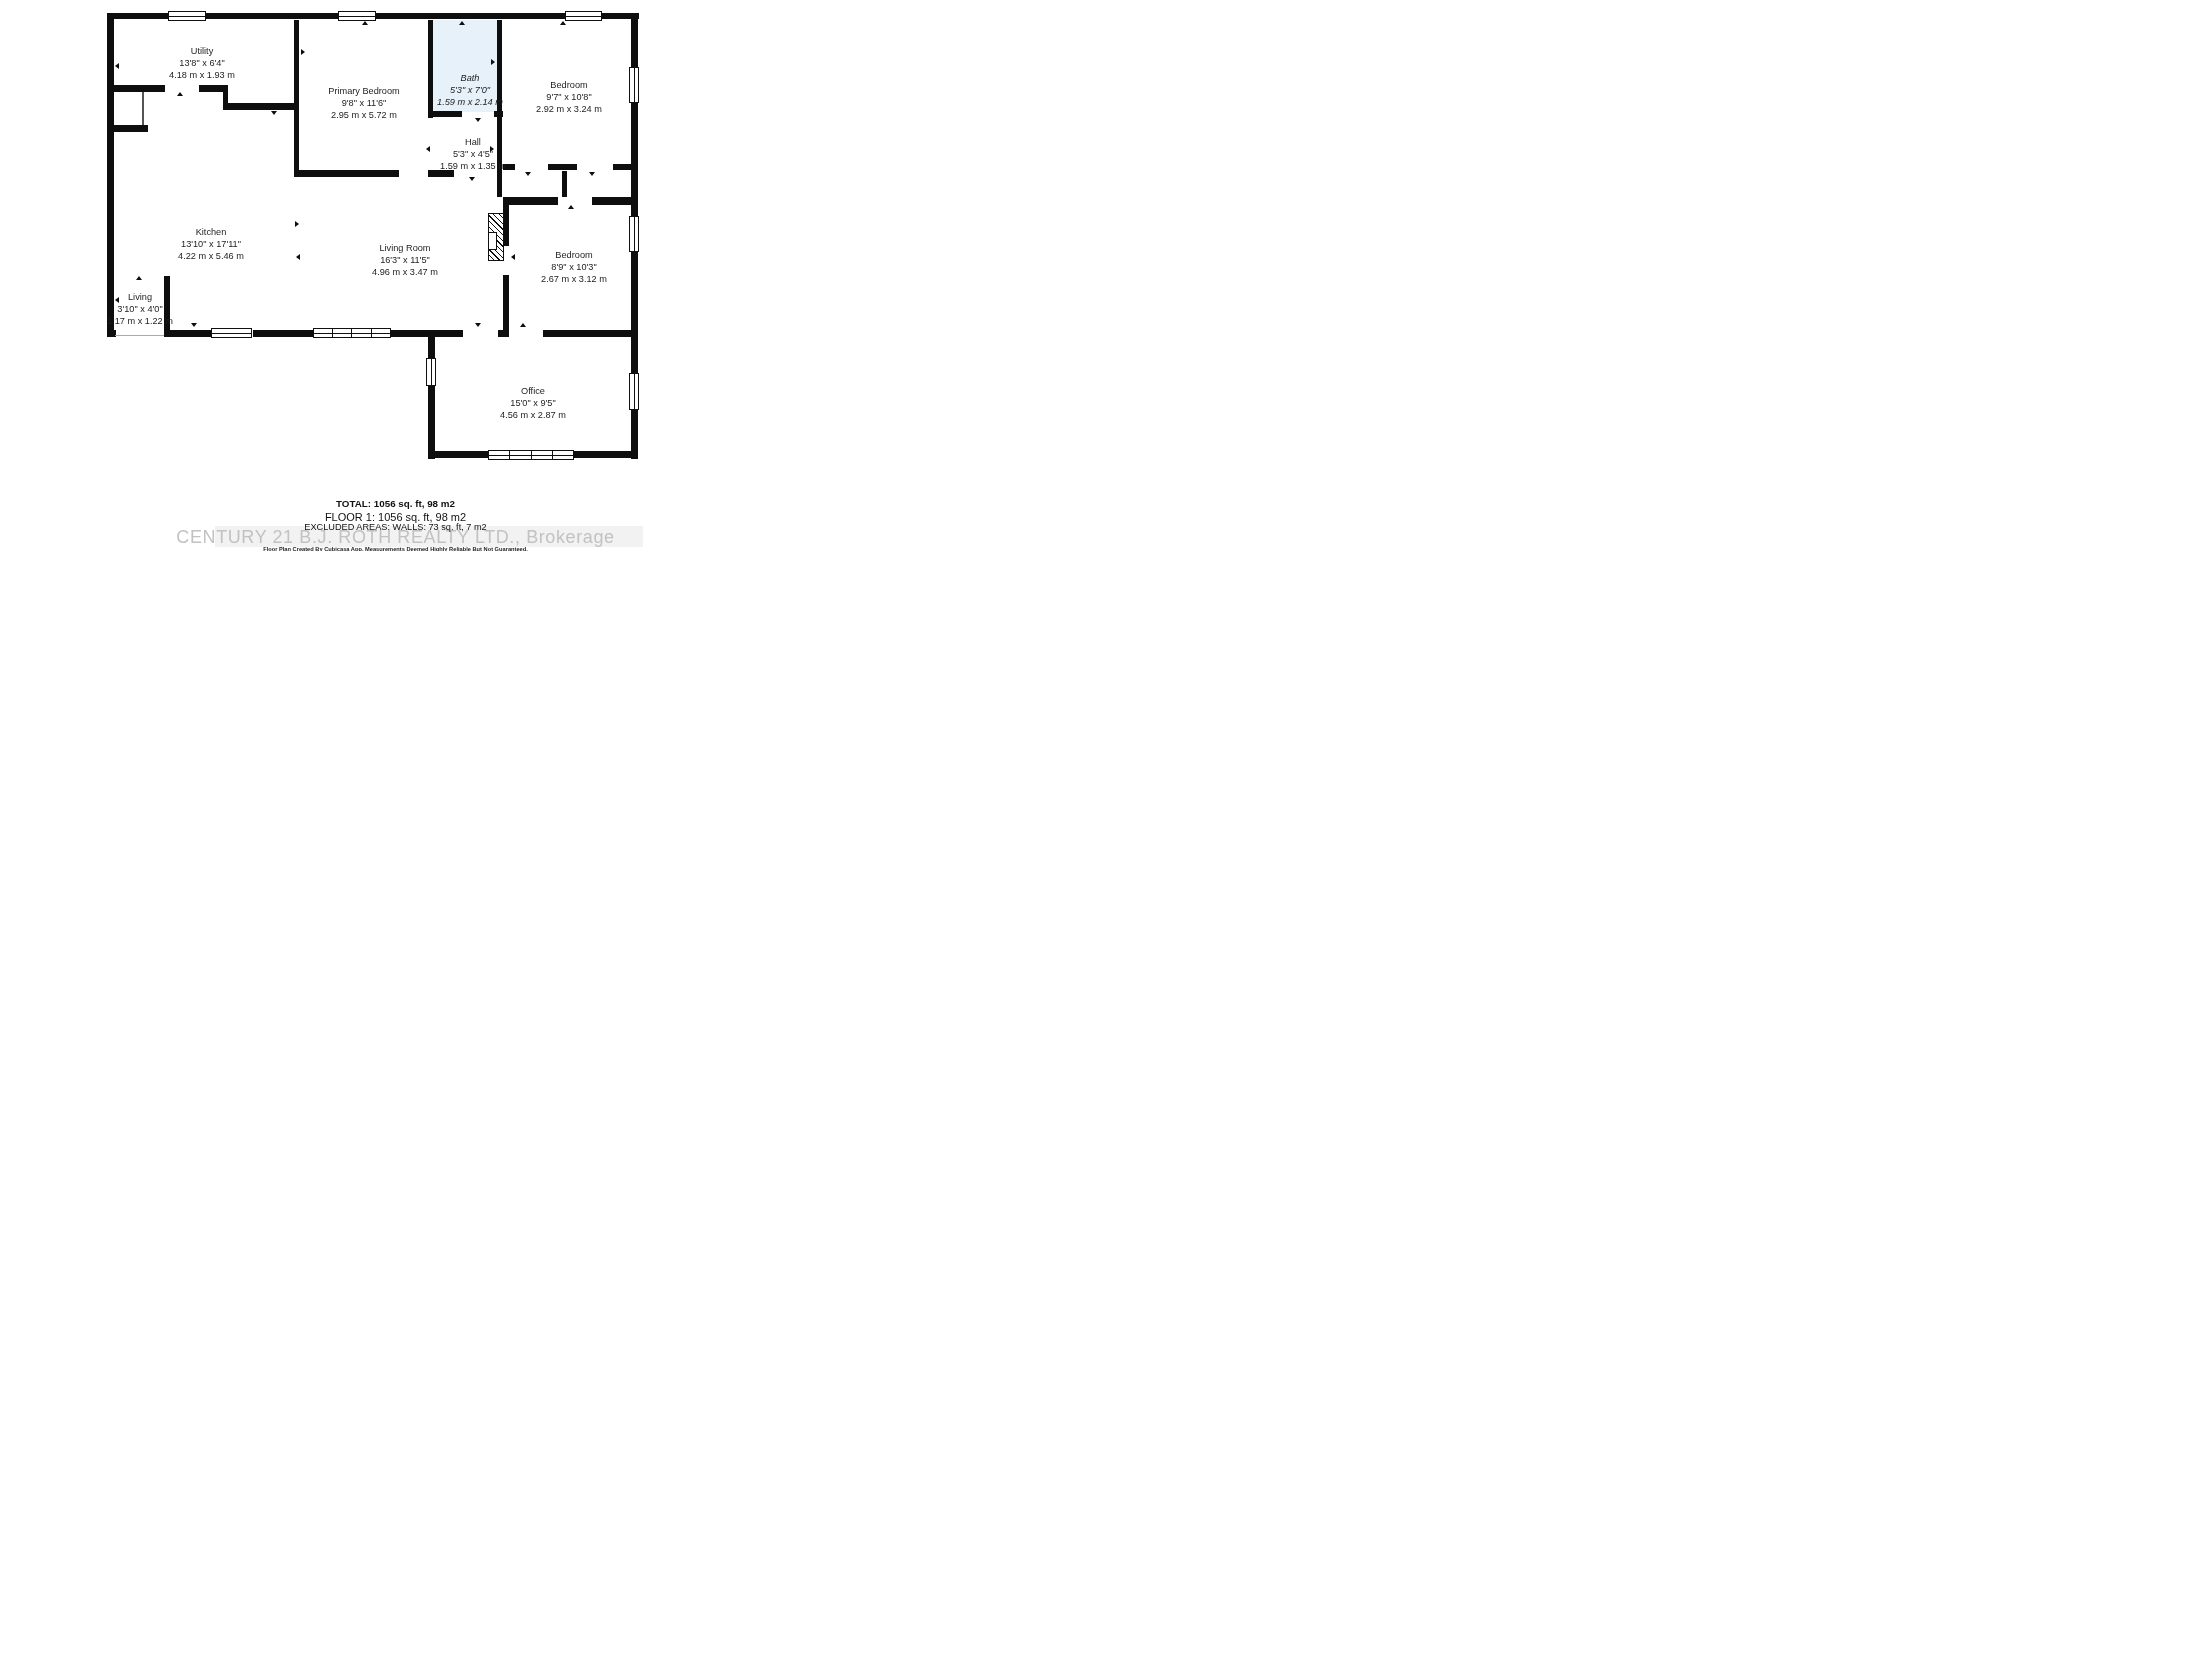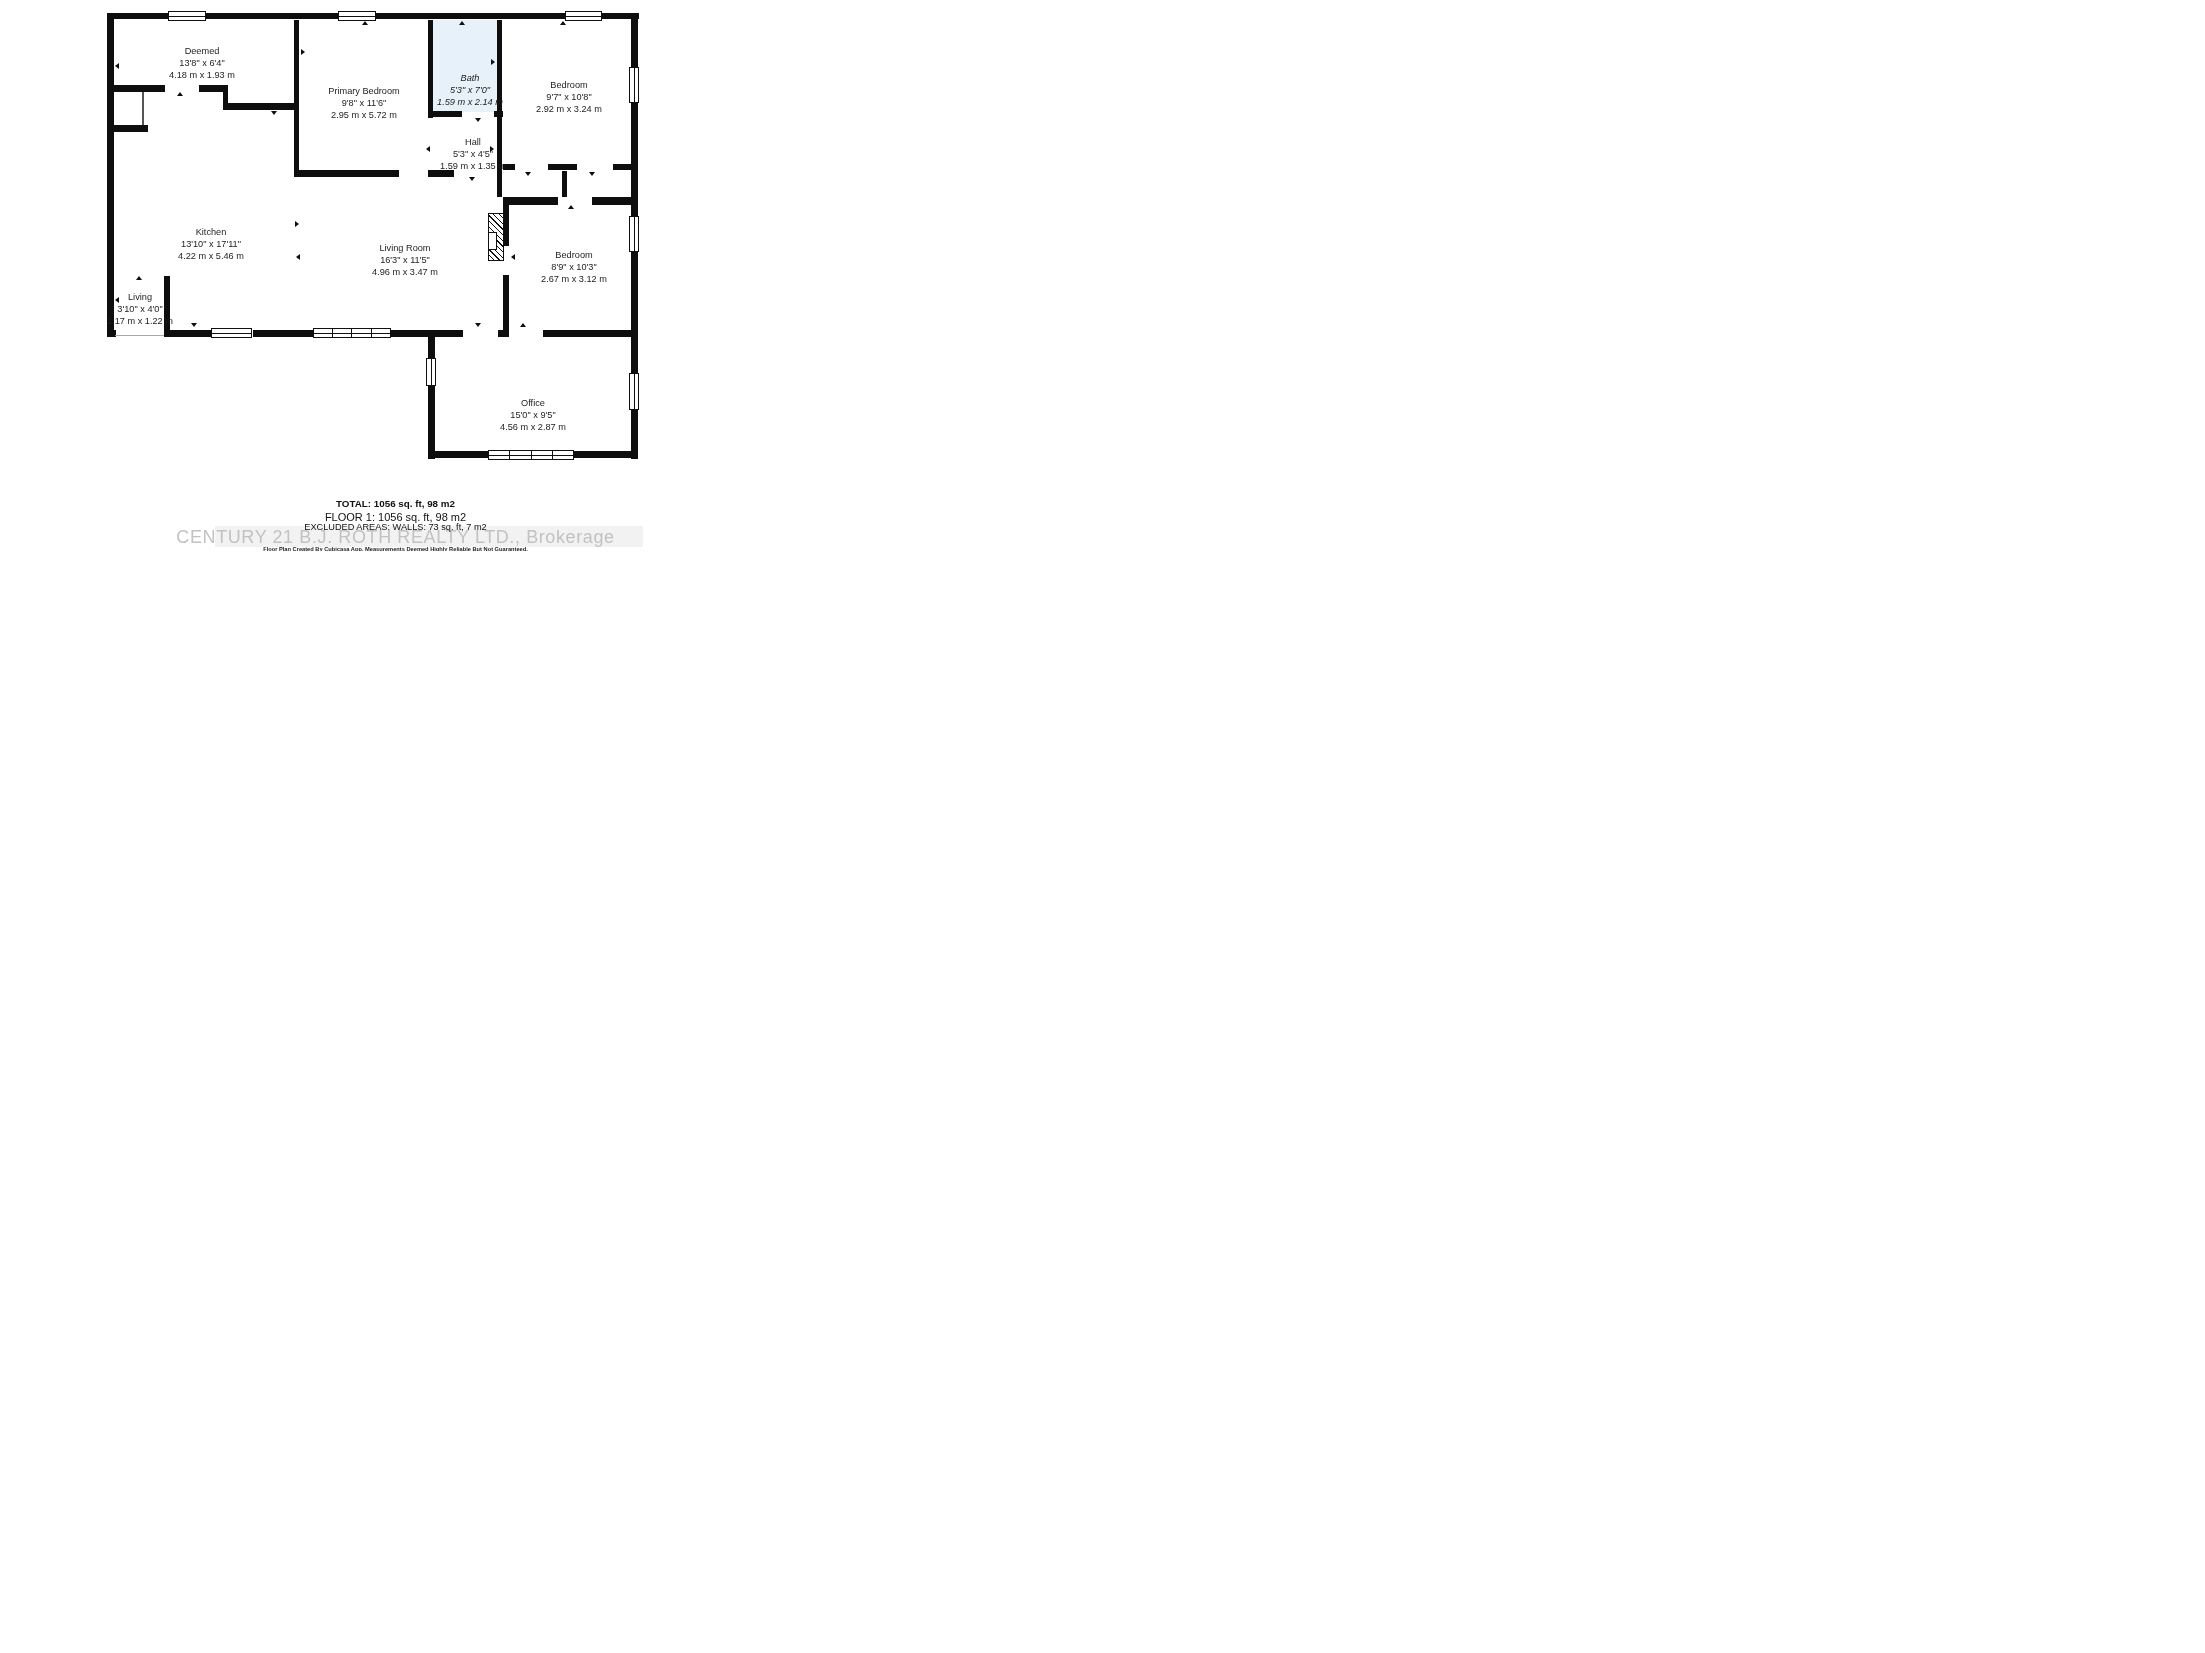--- a/index.html
+++ b/index.html
@@ -129,21 +129,21 @@
   <div class="tri tri-left" style="left:511px;top:254px;"></div>
   <div class="tri tri-up" style="left:520px;top:323px;"></div>
   <div class="tri tri-right" style="left:295px;top:221px;"></div>
   <div class="tri tri-left" style="left:296px;top:254px;"></div>
   <div class="tri tri-left" style="left:115px;top:297px;"></div>
   <div class="tri tri-up" style="left:136px;top:276px;"></div>
   <div class="tri tri-down" style="left:191px;top:323px;"></div>
   <div class="tri tri-down" style="left:475px;top:323px;"></div>
 
   <div class="room-label" style="left:202px;top:45px;">
-    <span class="rname">Deemed</span>
+    <span class="rname">Utility</span>
     <span class="rft">13'8" x 6'4"</span>
     <span class="rm">4.18 m x 1.93 m</span>
   </div>
   <div class="room-label" style="left:364px;top:85px;">
     <span class="rname">Primary Bedroom</span>
     <span class="rft">9'8" x 11'6"</span>
     <span class="rm">2.95 m x 5.72 m</span>
   </div>
   <div class="room-label" style="left:470px;top:72px;font-style:italic;">
     <span class="rname">Bath</span>
@@ -173,21 +173,21 @@
   <div class="room-label" style="left:574px;top:249px;">
     <span class="rname">Bedroom</span>
     <span class="rft">8'9" x 10'3"</span>
     <span class="rm">2.67 m x 3.12 m</span>
   </div>
   <div class="room-label" style="left:140px;top:291px;">
     <span class="rname">Living</span>
     <span class="rft">3'10" x 4'0"</span>
     <span class="rm">1.17 m x 1.22 m</span>
   </div>
-  <div class="room-label" style="left:533px;top:385px;margin-top:12px;">
+  <div class="room-label" style="left:533px;top:385px;">
     <span class="rname">Office</span>
     <span class="rft">15'0" x 9'5"</span>
     <span class="rm">4.56 m x 2.87 m</span>
   </div>
 
   <div id="watermark-band"></div>
   <div class="summary" id="total-line">TOTAL: 1056 sq. ft, 98 m2</div>
   <div class="summary" id="floor-line">FLOOR 1: 1056 sq. ft, 98 m2</div>
   <div class="summary" id="excluded-line">EXCLUDED AREAS: WALLS: 73 sq. ft, 7 m2</div>
   <div class="summary" id="watermark">CENTURY 21 B.J. ROTH REALTY LTD., Brokerage</div>

